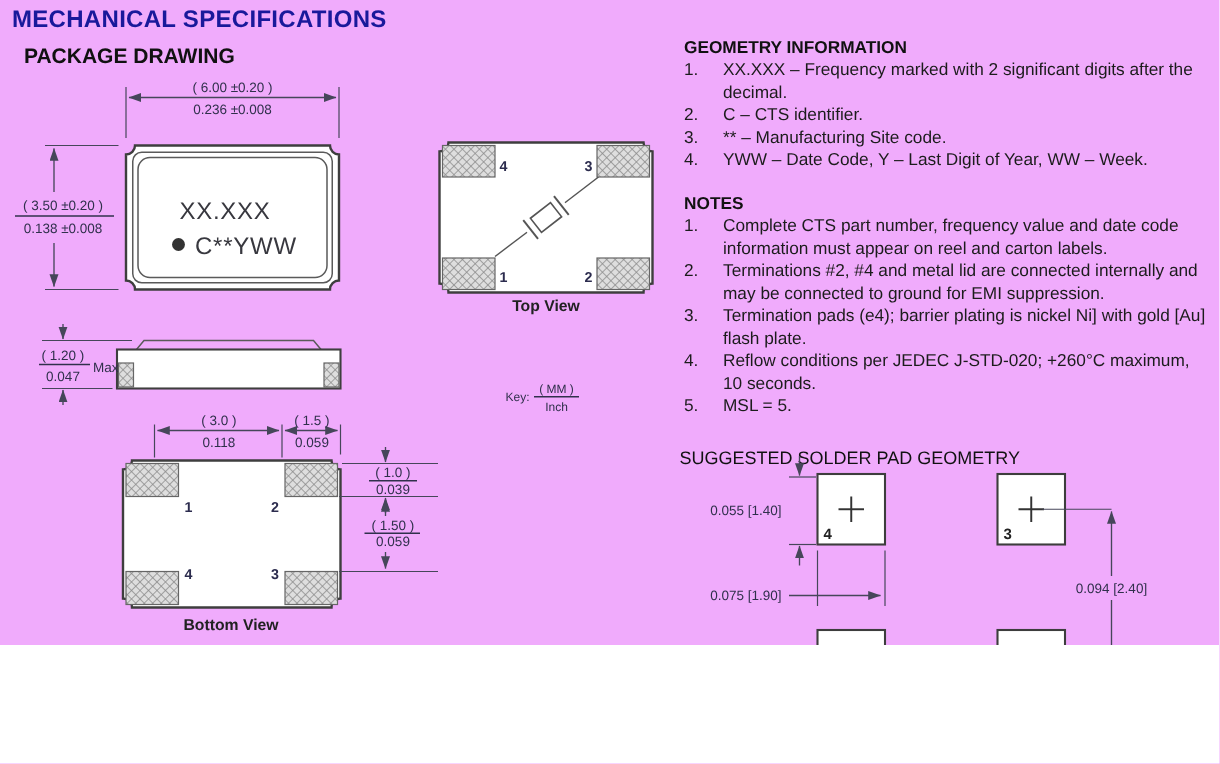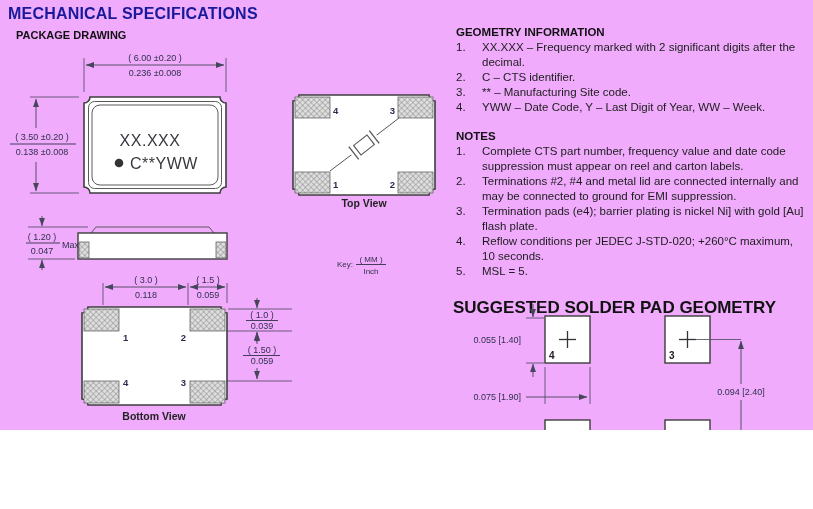--- a/index.html
+++ b/index.html
@@ -1,20 +1,20 @@
 <!DOCTYPE html>
 <html><head>
 <meta charset="utf-8">
 <style>
   html,body{margin:0;padding:0;background:#fff;}
   #page{position:relative;width:813px;height:430px;background:#f0abfc;overflow:hidden;
         font-family:"Liberation Sans",sans-serif;}
   .abs{position:absolute;}
   #title{left:8px;top:5px;font-size:16px;font-weight:bold;color:#19199b;letter-spacing:.2px;}
-  #subtitle{left:16px;top:29px;font-size:11px;font-weight:bold;color:#111;}
+  #subtitle{left:16px;top:29px;font-size:14px;font-weight:bold;color:#111;}
   .rcol{left:456px;width:352px;color:#1c1c1c;}
   .rhead{font-size:11.5px;font-weight:bold;color:#111;margin:0 0 2px 0;}
   .li{display:flex;font-size:11.5px;line-height:15px;}
   .li .n{width:26px;flex:none;}
   .li .t{width:324px;}
   svg{position:absolute;left:0;top:0;}
   .ol{stroke:#3e3e3e;stroke-width:1.6;fill:#fff;}
   .il{stroke:#5a5a5a;stroke-width:1;fill:none;}
   .dl{stroke:#46465a;stroke-width:.9;fill:none;}
   .ext{stroke:#46465a;stroke-width:.8;fill:none;}
@@ -54,41 +54,41 @@
     <div class="li">
         <span class="n">4.</span>
         <span class="t">YWW – Date Code, Y – Last Digit of Year, WW – Week.</span>
       </div>
   </div>
 
   <div class="abs rcol" style="top:130px;">
     <div class="rhead">NOTES</div>
     <div class="li">
         <span class="n">1.</span>
-        <span class="t">Complete CTS part number, frequency value and date code suppression must appear on reel and carton labels.</span>
+        <span class="t">Complete CTS part number, frequency value and date code information must appear on reel and carton labels.</span>
       </div>
     <div class="li">
         <span class="n">2.</span>
         <span class="t">Terminations #2, #4 and metal lid are connected internally and may be connected to ground for EMI suppression.</span>
       </div>
     <div class="li">
         <span class="n">3.</span>
         <span class="t">Termination pads (e4); barrier plating is nickel Ni] with gold [Au] flash plate.</span>
       </div>
     <div class="li">
         <span class="n">4.</span>
         <span class="t">Reflow conditions per JEDEC J-STD-020; +260°C maximum, 10 seconds.</span>
       </div>
     <div class="li">
         <span class="n">5.</span>
         <span class="t">MSL = 5.</span>
       </div>
   </div>
 
-  <div class="abs" style="left:453px;top:298px;font-size:17px;font-weight:bold;color:#111;">SUGGESTED SOLDER PAD GEOMETRY</div>
+  <div class="abs" style="left:453px;top:298px;font-size:12px;font-weight:normal;color:#111;">SUGGESTED SOLDER PAD GEOMETRY</div>
 
   <svg width="813" height="509" viewBox="0 0 813 509">
     <defs>
       <pattern id="hatch" width="4" height="4" patternUnits="userSpaceOnUse" patternTransform="rotate(45)">
         <rect width="4" height="4" fill="#dedede"></rect>
         <line x1="0" y1="0" x2="0" y2="4" stroke="#8a8a8a" stroke-width="1"></line>
         <line x1="0" y1="0" x2="4" y2="0" stroke="#8a8a8a" stroke-width="1"></line>
       </pattern>
       <marker id="ah" markerWidth="9" markerHeight="7" refX="8.2" refY="3" orient="auto-start-reverse" markerUnits="userSpaceOnUse">
         <path d="M0,0 L8.5,3 L0,6 Z" fill="#46465a"></path>

